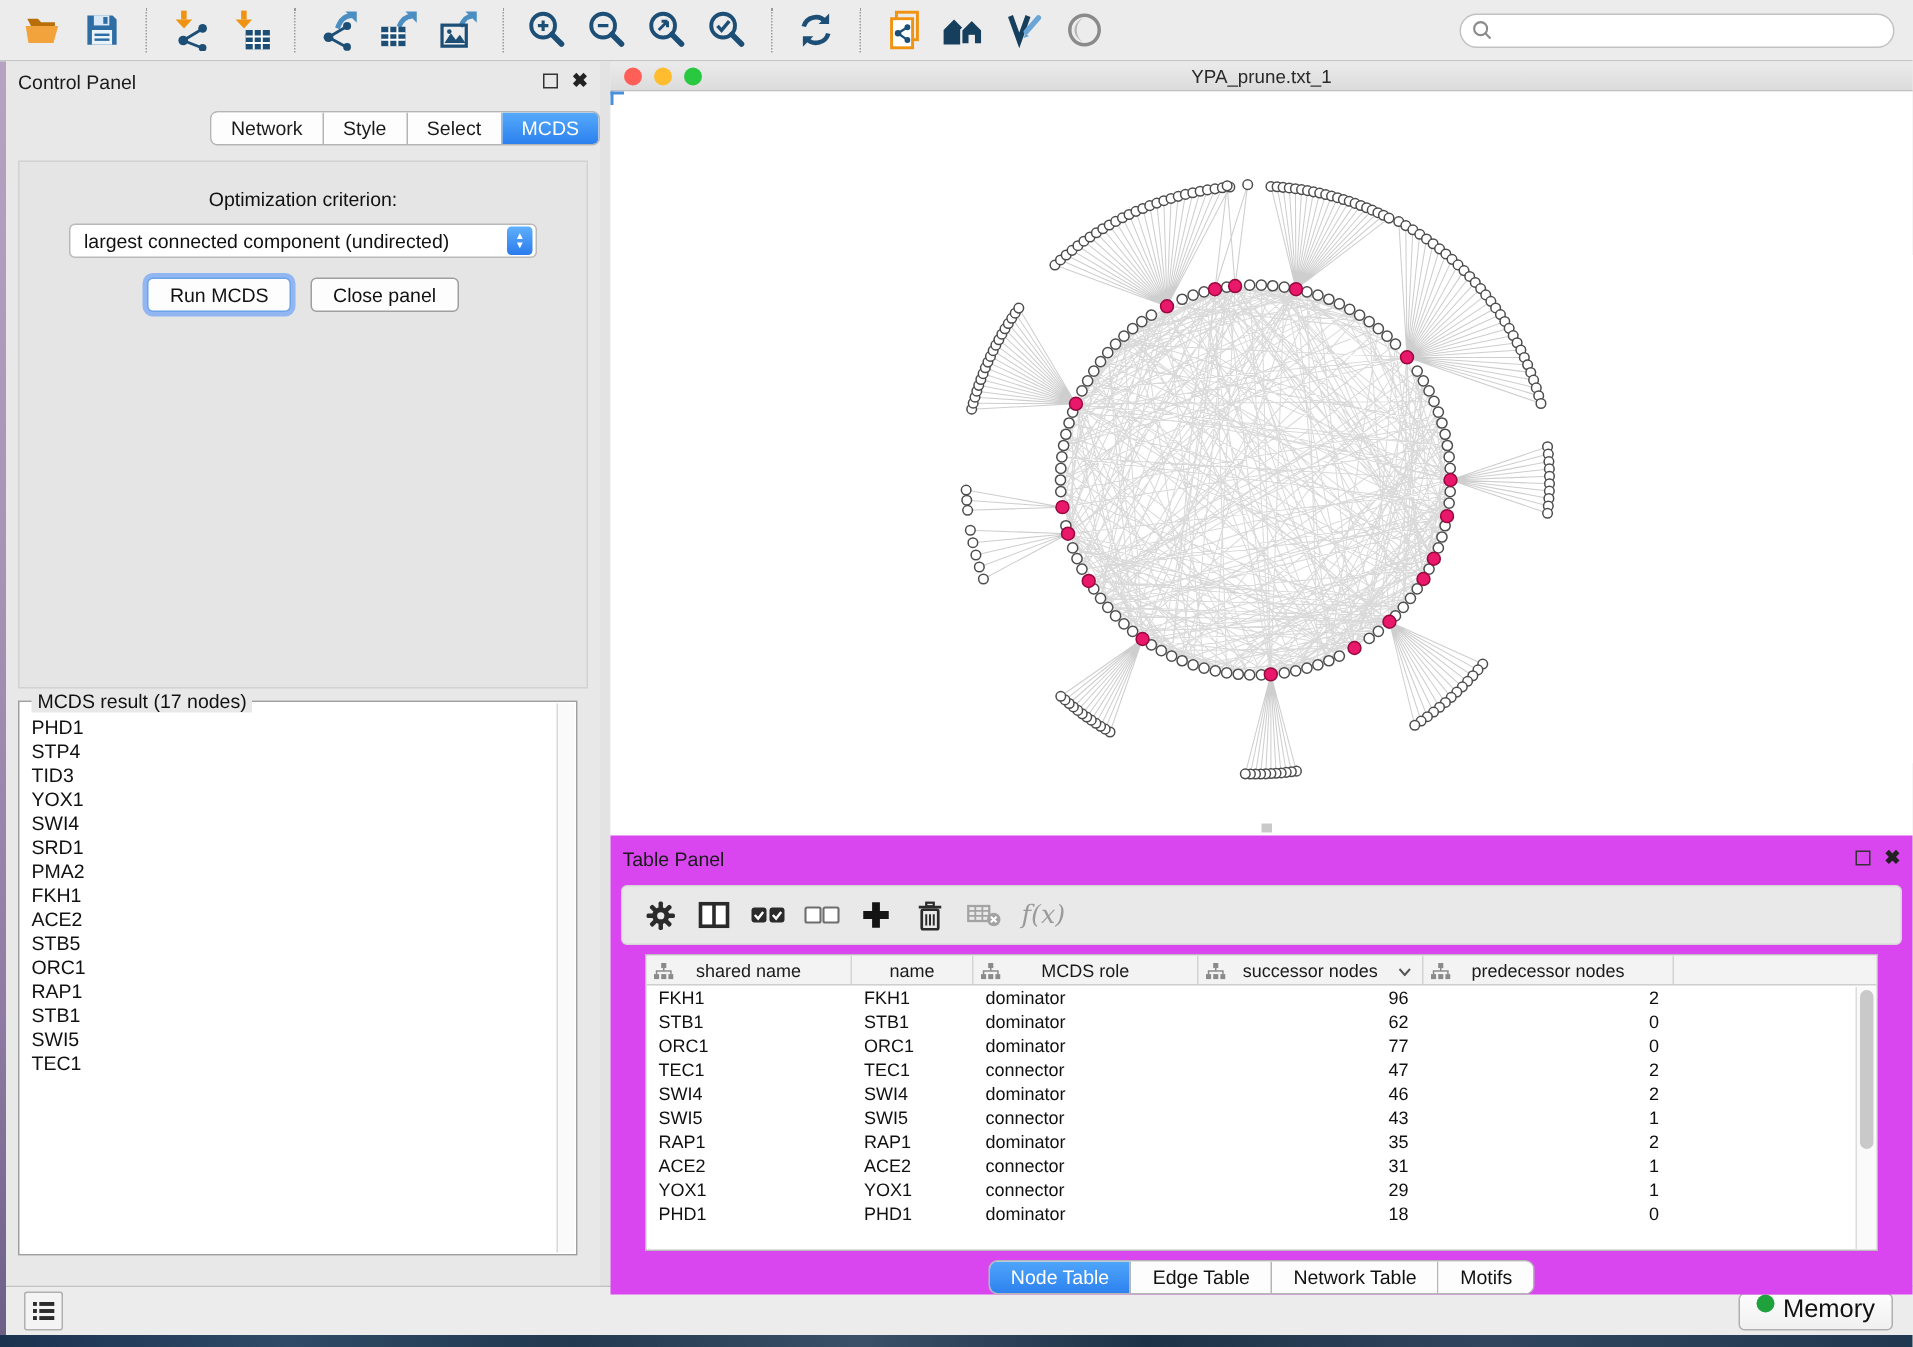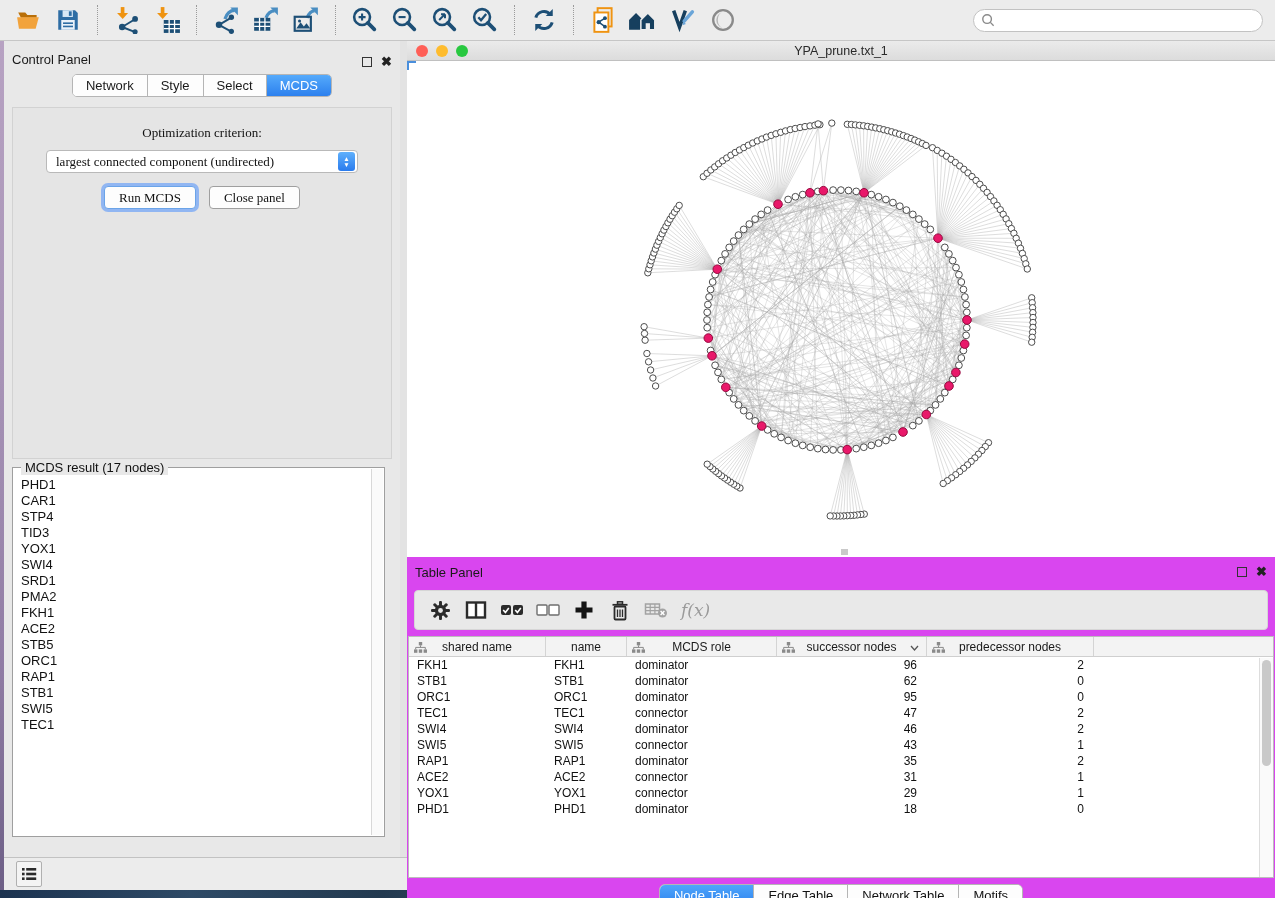--- a/index.html
+++ b/index.html
@@ -18,33 +18,33 @@
     background:linear-gradient(180deg,#b7a2c2,#a793b6 40%,#8f7ba3 75%,#6d5f86); }
   #wall-bottom { position:absolute; left:0; top:890px; width:1275px; height:8px;
     background:linear-gradient(90deg,#1c3350,#2e4a66 15%,#22394f 30%,#3a5068 45%,#1e3247 60%,#31465e 78%,#203850); }
 
   
   #app { position:absolute; left:4px; top:41px; width:1271px; height:849px; display:flex; flex-direction:column; background:#ececec; }
   #content-row { display:flex; height:816px; }
 
   
   #control-panel { width:396px; background:#e8e8e8; position:relative; }
-  .panel-header { height:26px; display:flex; align-items:flex-end; padding:0 8px;gap:16px; }
+  .panel-header { height:26px; display:flex; align-items:center; padding:0 8px;gap:16px; }
   .panel-title { font-size:13px; color:#1a1a1a; }
   .panel-header-btns { margin-left:auto; display:flex; align-items:center; gap:9px; }
   .float-btn { width:10px; height:10px; border:1.6px solid #333; background:transparent; }
   .close-btn { font-size:13px; font-weight:bold; color:#222; line-height:10px; }
 
-  .tab-row { display:flex; justify-content:center; margin-top:7px; }
+  .tab-row { display:flex; justify-content:flex-end; margin-top:7px; }
   .tab-group { display:inline-flex; border:1px solid #b5b5b5; border-radius:5px; overflow:hidden; background:#fdfdfd; }
   .tab { padding:3px 13px; font-size:13px; color:#1a1a1a; border-right:1px solid #b5b5b5; background:#fdfdfd; }
   .tab:last-child { border-right:none; }
   .tab.active { background:linear-gradient(180deg,#55aafb,#2c80ee); color:#fff; }
 
-  #mcds-panel { margin:10px 8px 0 8px; height:352px; background:#e5e5e5; border:1px solid #d2d2d2; position:relative;font-family:Liberation Serif, serif; }
+  #mcds-panel { margin:10px 8px 0 8px; height:352px; background:#e5e5e5; border:1px solid #d2d2d2; position:relative; }
   #criterion-label { text-align:center; margin-top:17px; font-size:13px; color:#111; }
   #criterion-select { margin:9px auto 0 auto; width:312px; height:23px; background:#fff; border:1px solid #b9b9b9; border-radius:4px; display:flex; align-items:center; position:relative; }
   #criterion-select .sel-text { font-size:13px; color:#111; margin-left:9px; flex:1; }
   .stepper { width:17px; height:19px; margin-right:2px; border-radius:3px; background:linear-gradient(180deg,#5fb0fc,#2a7bed); display:flex; flex-direction:column; align-items:center; justify-content:center; gap:1px; }
   .stepper span { color:#fff; font-size:6.5px; line-height:5px; }
   #mcds-buttons { display:flex; justify-content:center; gap:13px; margin-top:13px; }
   .mac-btn { height:23px; padding:0 14px; background:#fdfdfd; border:1px solid #9f9f9f; border-radius:4px; font-size:13px; color:#111; display:flex; align-items:center; }
   .mac-btn.focus { box-shadow:0 0 0 3px rgba(77,144,254,0.55); border-color:#6ba4e8; }
 
   #result-box { position:absolute; left:8px; top:426px; width:373px; height:370px; border:1px solid #9f9f9f; background:#fff; }
@@ -70,21 +70,21 @@
   #net-corner { position:absolute; left:0; top:0; width:9px; height:9px; border-left:2px solid #4a8fdc; border-top:2px solid #4a8fdc; }
   #net-handle { position:absolute; left:50%; bottom:2px; width:7px; height:6px; background:#c9c9c9; }
 
   
   #table-panel { flex:1; background:#d946ef; padding-top:4px; position:relative; }
   #tp-header { height:22px; display:flex; align-items:center; padding:0 8px; }
   #tp-toolbar { margin:7px 7px 6px 7px; height:40px; background:#e9e9e9; border:1px solid #d6d6d6; border-radius:4px; display:flex; align-items:center; padding:0 10px; gap:6px; }
   .tp-btn { height:30px; min-width:30px; display:flex; align-items:center; justify-content:center; }
   .fx-label { font-family:"DejaVu Serif", serif; font-style:italic; font-size:17px; color:#9a9a9a; padding:0 4px; }
 
-  #table-box { margin:0 1px; height:242px; background:#fff; border:1px solid #bcbcbc; position:relative; overflow:hidden; }
+  #table-box { margin:0 23px; height:198px; background:#fff; border:1px solid #bcbcbc; position:relative; overflow:hidden; }
   #thead { display:flex; height:20px; background:#f3f3f3; border-bottom:1px solid #cfcfcf; }
   .th { position:relative; display:flex; align-items:center; justify-content:center; font-size:12px; color:#1a1a1a; border-right:1px solid #d4d4d4; }
   .th .tree-ic { position:absolute; left:5px; top:5px; }
   .th .sort-ic { position:absolute; right:7px; top:8px; }
   .c0{width:137px}.c1{width:81px}.c2{width:150px}.c3{width:150px}.c4{width:167px}.cf{flex:1;border-right:none}
   #tbody .tr { display:flex; height:16px; }
   #tbody .td { font-size:12px; line-height:16px; color:#111; white-space:nowrap; overflow:hidden; }
   #tbody .td.num { text-align:right; padding-right:10px; }
   #tbody .td.txt { padding-left:8px; }
   #t-scroll { position:absolute; top:21px; right:0; bottom:0; width:14px; background:#fafafa; border-left:1px solid #ddd; }
@@ -286,21 +286,20 @@
       </div>
       <div id="mcds-buttons">
         <div class="mac-btn focus">Run MCDS</div>
         <div class="mac-btn">Close panel</div>
       </div>
     </div>
     <div id="result-box">
       <span id="result-title">MCDS result (17 nodes)</span>
       <div id="result-list">
             <div class="result-item">PHD1</div>
-            <div class="result-item">CAR1</div>
             <div class="result-item">STP4</div>
             <div class="result-item">TID3</div>
             <div class="result-item">YOX1</div>
             <div class="result-item">SWI4</div>
             <div class="result-item">SRD1</div>
             <div class="result-item">PMA2</div>
             <div class="result-item">FKH1</div>
             <div class="result-item">ACE2</div>
             <div class="result-item">STB5</div>
             <div class="result-item">ORC1</div>
@@ -719,21 +718,21 @@
                 <div class="td c0 txt">STB1</div>
                 <div class="td c1 txt">STB1</div>
                 <div class="td c2 txt">dominator</div>
                 <div class="td c3 num">62</div>
                 <div class="td c4 num">0</div>
               </div>
               <div class="tr">
                 <div class="td c0 txt">ORC1</div>
                 <div class="td c1 txt">ORC1</div>
                 <div class="td c2 txt">dominator</div>
-                <div class="td c3 num">95</div>
+                <div class="td c3 num">77</div>
                 <div class="td c4 num">0</div>
               </div>
               <div class="tr">
                 <div class="td c0 txt">TEC1</div>
                 <div class="td c1 txt">TEC1</div>
                 <div class="td c2 txt">connector</div>
                 <div class="td c3 num">47</div>
                 <div class="td c4 num">2</div>
               </div>
               <div class="tr">

